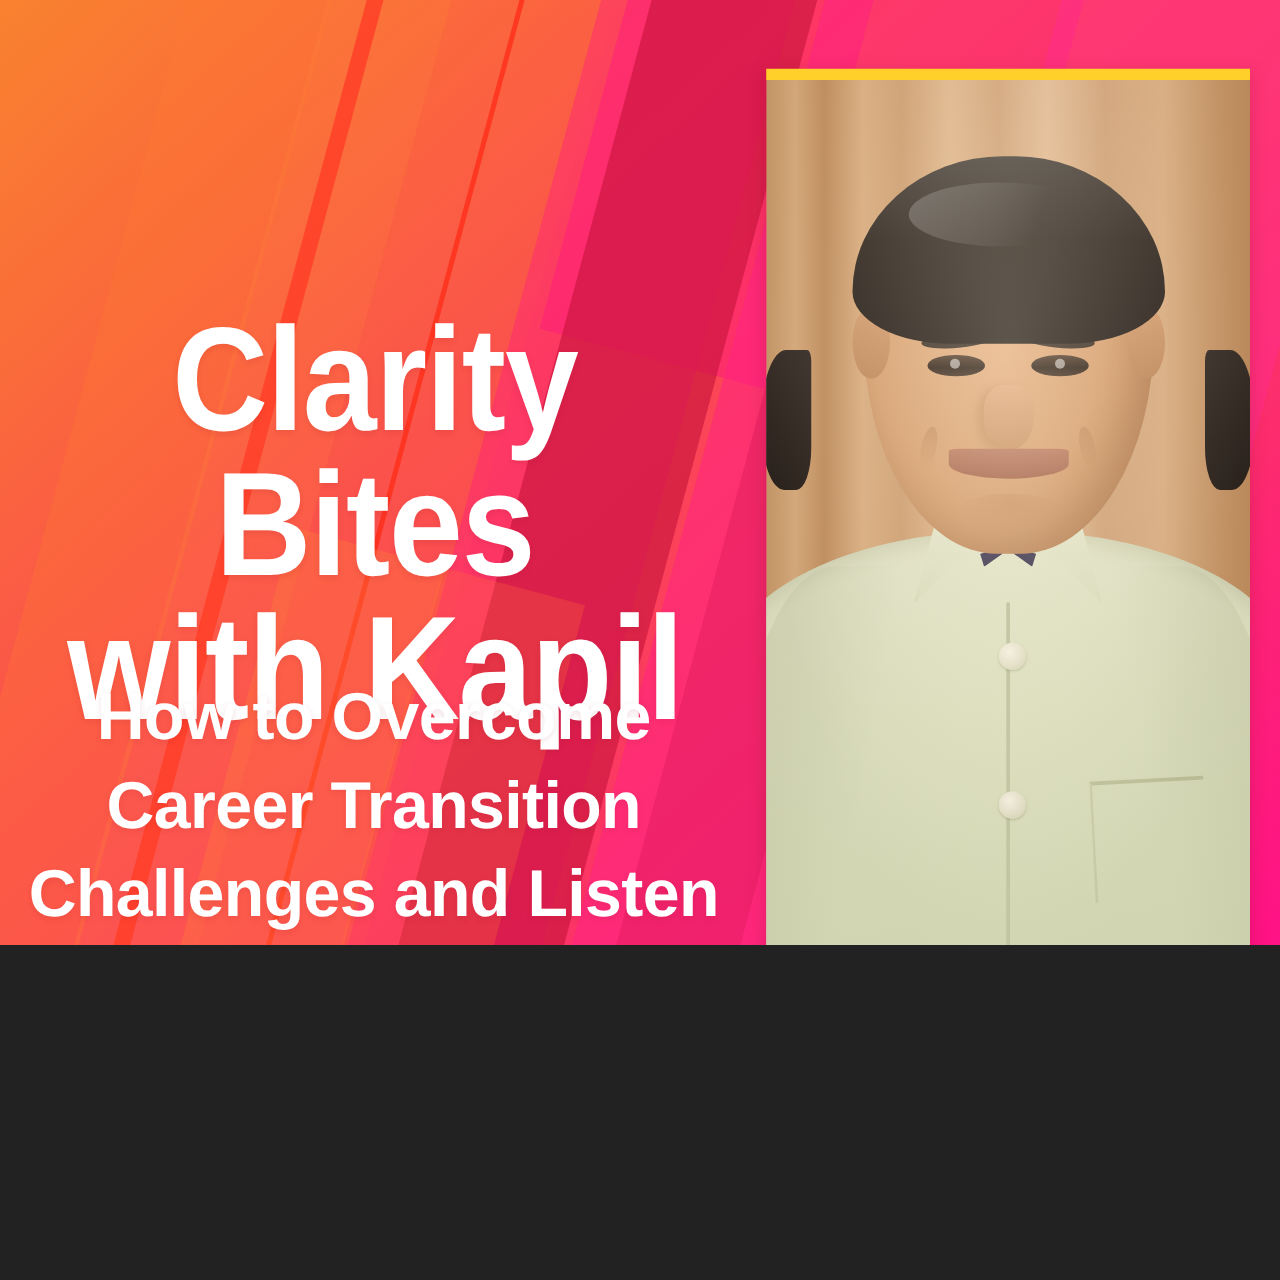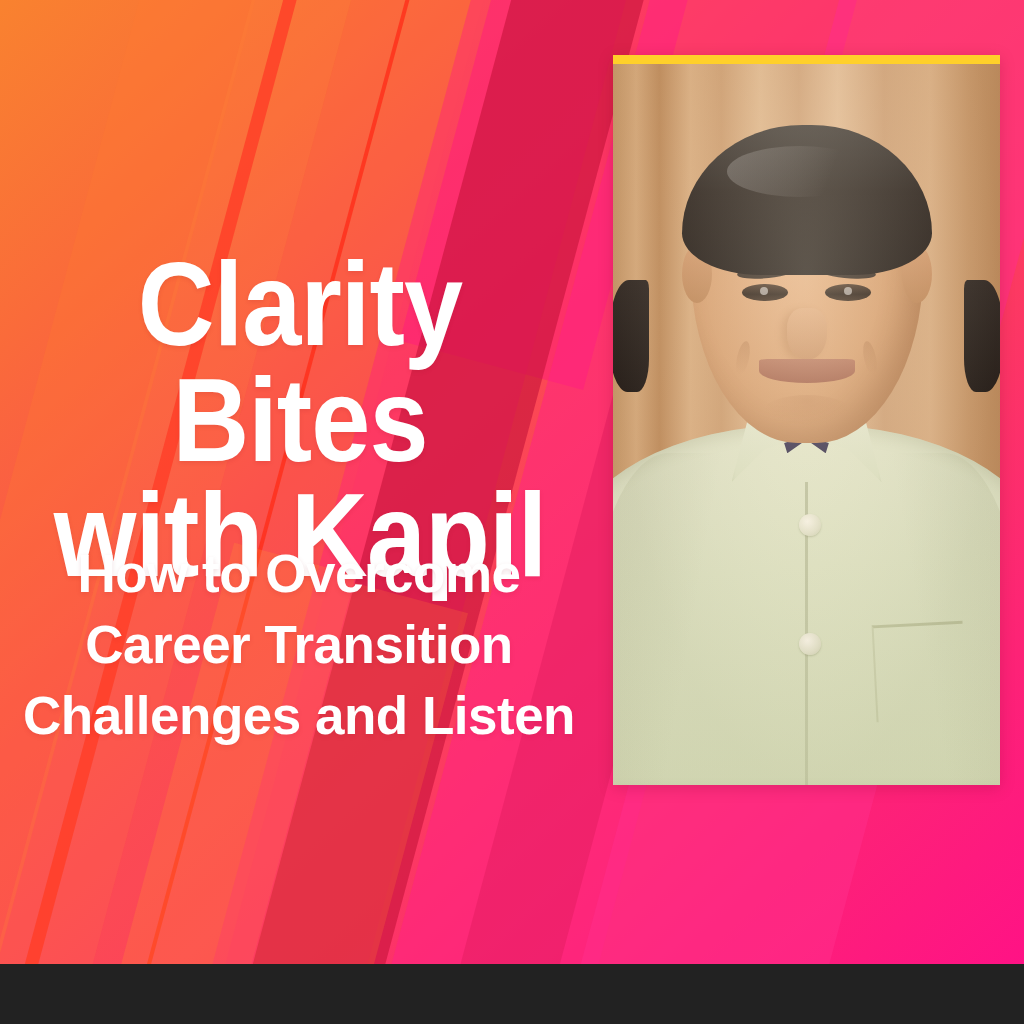--- a/index.html
+++ b/index.html
@@ -1,17 +1,17 @@
 <!DOCTYPE html>
 <html><head>
 <meta charset="utf-8">
 <style>
   html,body{margin:0;padding:0;background:#222;}
   #poster{
-    position:relative;width:1024px;height:964px;overflow:hidden;
+    position:relative;width:1024px;height:756px;overflow:hidden;
     font-family:"Liberation Sans",sans-serif;
     background:linear-gradient(138deg,#F9822F 0%,#FA6B3A 18%,#FB4D4F 40%,#FC3B60 62%,#FD2277 84%,#FF1285 100%);
   }
 
   
   .stripes{position:absolute;inset:0;overflow:hidden;pointer-events:none;}
   .stripe{position:absolute;top:-18%;height:140%;transform:rotate(15deg);transform-origin:top center;}
 
   .s-red-thin   {left:330px;  width:13px;  background:#FF2A22;opacity:.82;}
   .s-red-thin2  {left:452px;  width:4px;   background:#FF2010;opacity:.78;}

